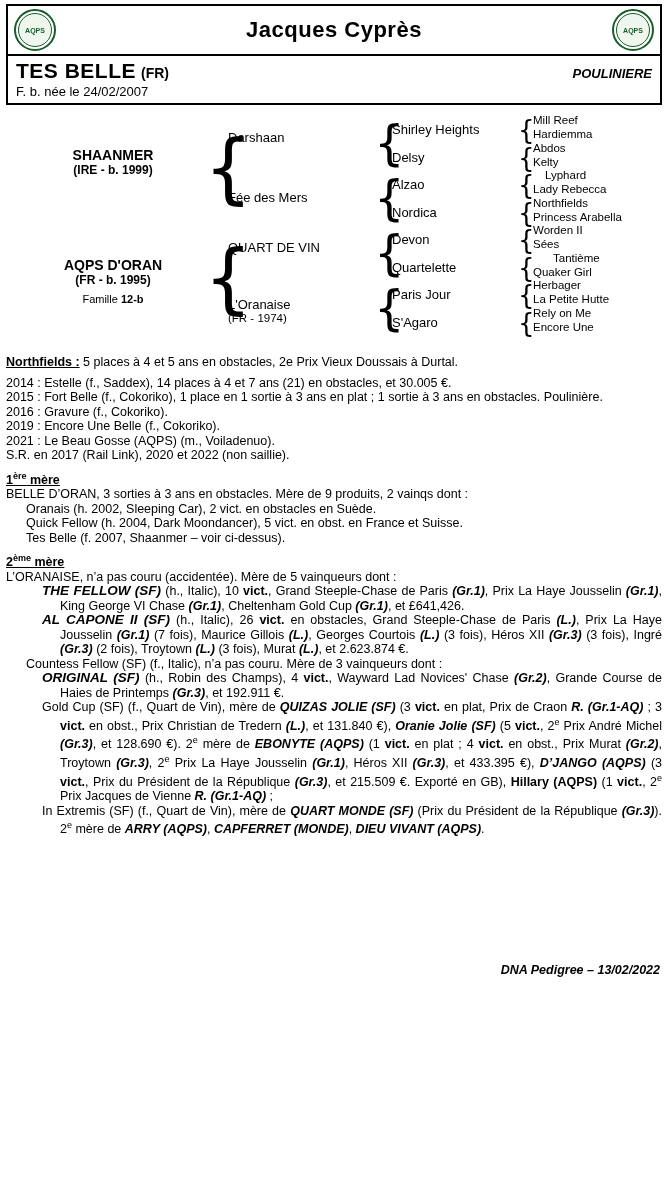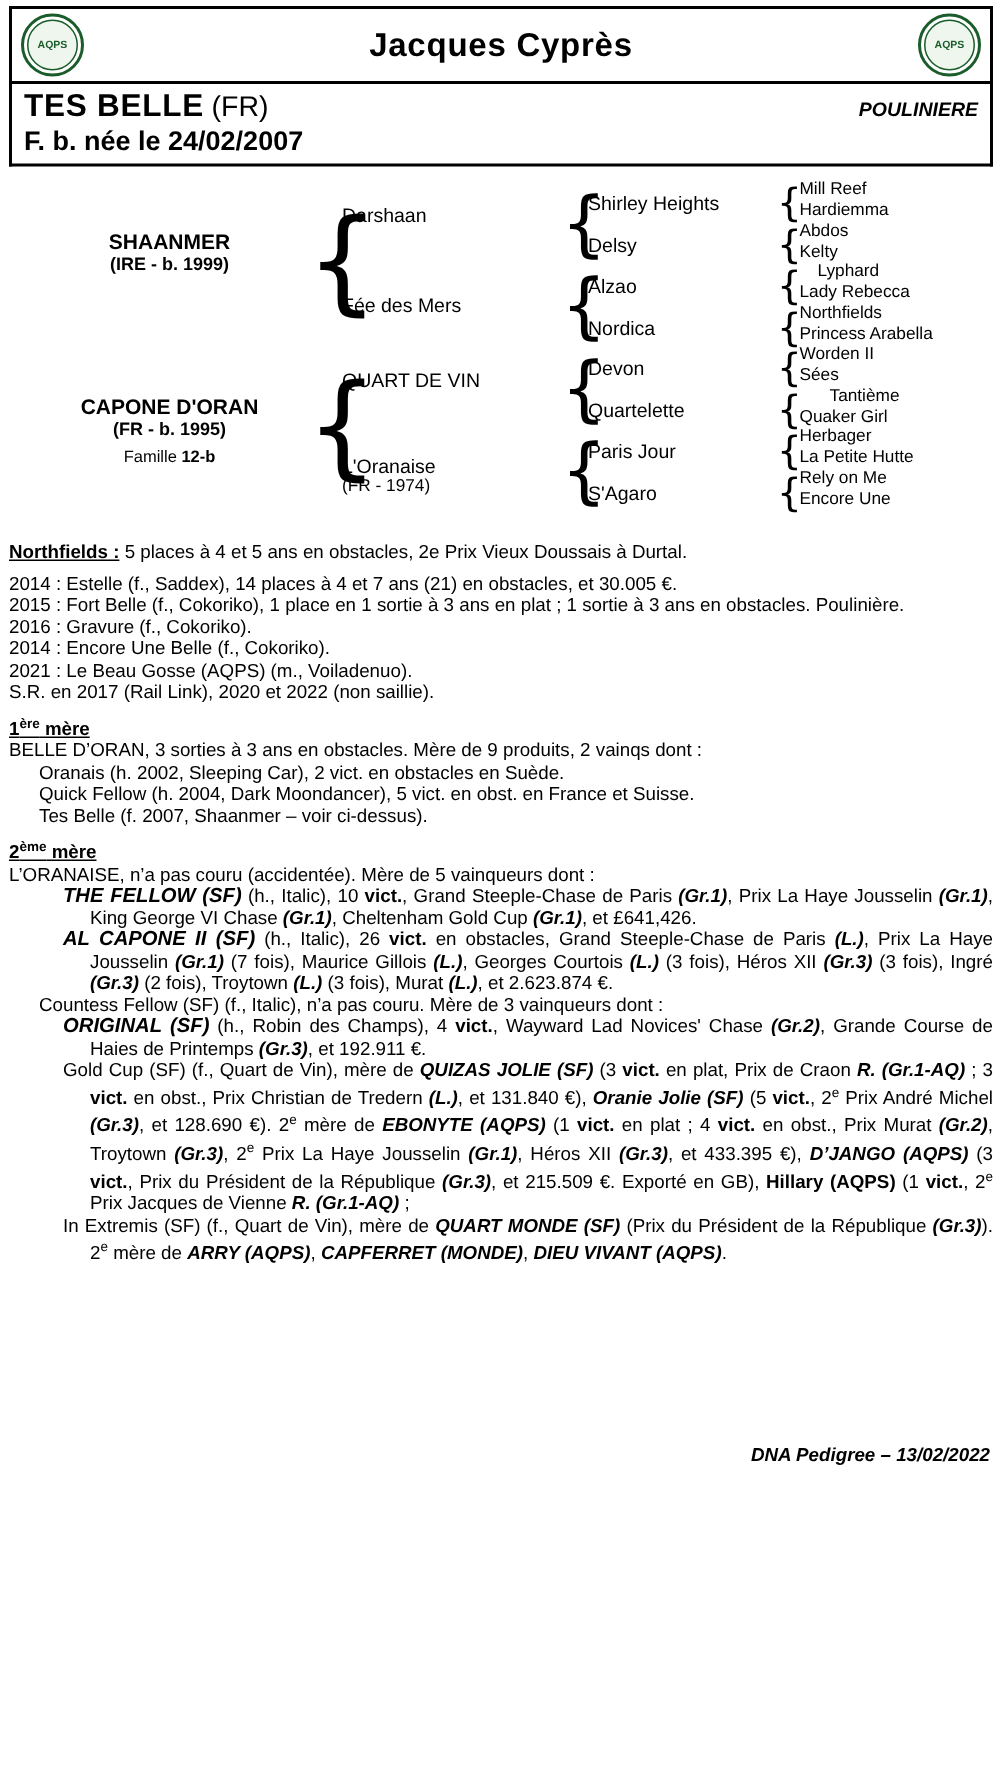--- a/index.html
+++ b/index.html
@@ -76,33 +76,33 @@
   .namebar-row1 {
     display: flex;
     align-items: baseline;
   }
   .horse-name {
     font-size: 21px;
     font-weight: bold;
     letter-spacing: 0.5px;
   }
   .horse-country {
-    font-size: 19px;
-    font-weight: normal;
+    font-size: 14px;
+    font-weight: bold;
     margin-left: 5px;
   }
   .cat {
     margin-left: auto;
     font-size: 13px;
     font-weight: bold;
     font-style: italic;
   }
   .namebar-row2 {
-    font-size: 18px;
-    font-weight: bold;
+    font-size: 13px;
+    font-weight: normal;
     margin-top: 1px;
   }
 
   
   .pedigree {
     position: relative;
     height: 240px;
     margin-top: 4px;
   }
   .ped-col { position: absolute; }
@@ -194,21 +194,21 @@
     <div class="namebar-row2">F. b. née le 24/02/2007</div>
   </div>
 
   <div class="pedigree">
 
     <div class="ped-col sire-block" style="left:22px; top:38px; width:170px;">
       <div class="sire-name">SHAANMER</div>
       <div class="sire-sub">(IRE - b. 1999)</div>
     </div>
     <div class="ped-col dam-block" style="left:22px; top:148px; width:170px;">
-      <div class="sire-name">CAPONE D'ORAN</div>
+      <div class="sire-name">AQPS D'ORAN</div>
       <div class="sire-sub">(FR - b. 1995)</div>
       <div class="fam">
         <span>Famille</span>
         <b>12-b</b>
       </div>
     </div>
 
     <div class="brace" style="left:198px; top:21px; font-size:76px;">{</div>
     <div class="brace" style="left:198px; top:131px; font-size:76px;">{</div>
 
@@ -265,21 +265,21 @@
     <div class="just hang2">
       <span class="lbl-u">Northfields :</span>
       <span>5 places à 4 et 5 ans en obstacles, 2e Prix Vieux Doussais à Durtal.</span>
     </div>
   </div>
 
   <div class="section">
     <div class="prod-line hang">2014 : Estelle (f., Saddex), 14 places à 4 et 7 ans (21) en obstacles, et 30.005 €.</div>
     <div class="prod-line hang">2015 : Fort Belle (f., Cokoriko), 1 place en 1 sortie à 3 ans en plat ; 1 sortie à 3 ans en obstacles. Poulinière.</div>
     <div class="prod-line hang">2016 : Gravure (f., Cokoriko).</div>
-    <div class="prod-line hang">2014 : Encore Une Belle (f., Cokoriko).</div>
+    <div class="prod-line hang">2019 : Encore Une Belle (f., Cokoriko).</div>
     <div class="prod-line hang">2021 : Le Beau Gosse (AQPS) (m., Voiladenuo).</div>
     <div class="prod-line hang">S.R. en 2017 (Rail Link), 2020 et 2022 (non saillie).</div>
   </div>
 
   <div class="section" style="margin-top:5px;">
     <div class="mere-head">1<span class="sup">ère</span> mère</div>
     <div>BELLE D’ORAN, 3 sorties à 3 ans en obstacles. Mère de 9 produits, 2 vainqs dont :</div>
     <div class="blk">Oranais (h. 2002, Sleeping Car), 2 vict. en obstacles en Suède.</div>
     <div class="blk">Quick Fellow (h. 2004, Dark Moondancer), 5 vict. en obst. en France et Suisse.</div>
     <div class="blk">Tes Belle (f. 2007, Shaanmer – voir ci-dessus).</div>

